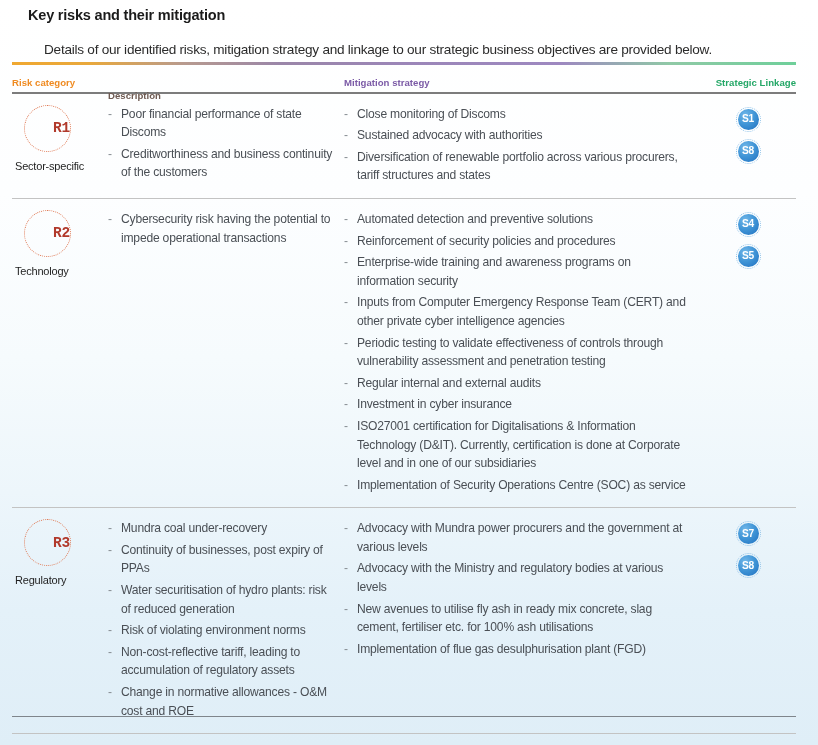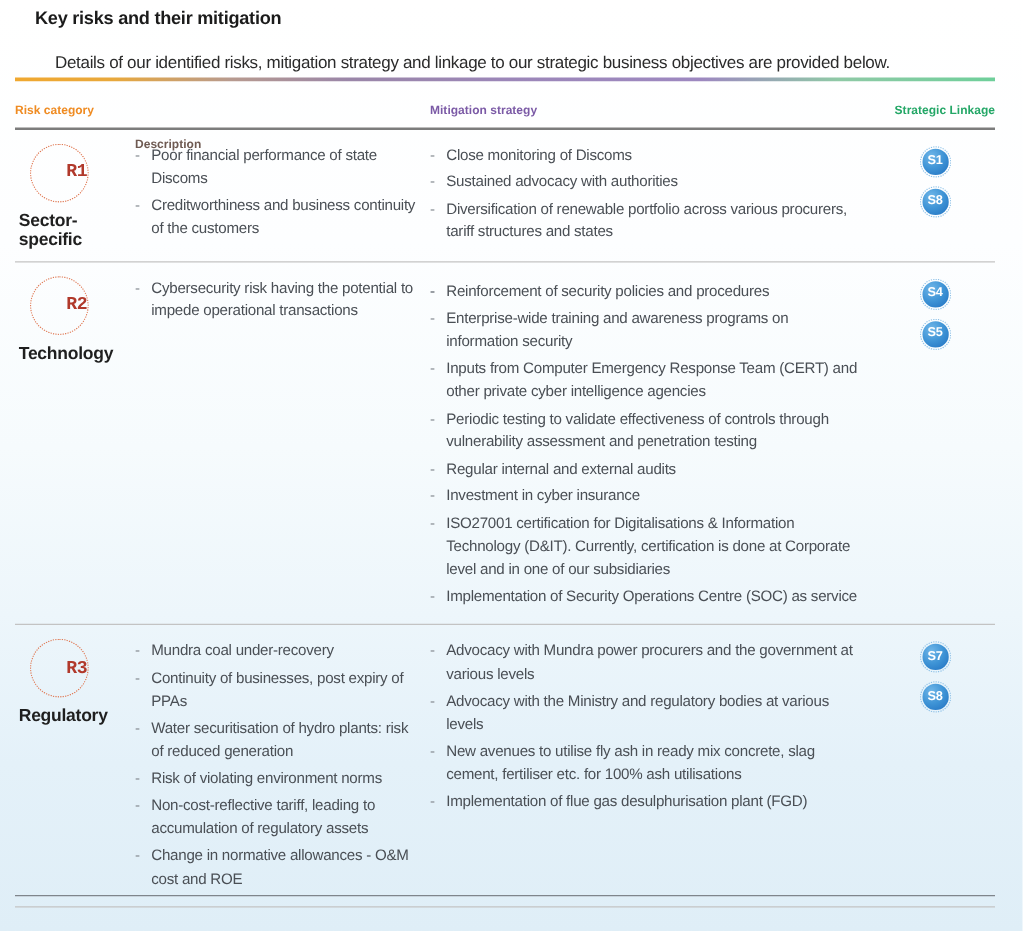--- a/index.html
+++ b/index.html
@@ -72,23 +72,23 @@
         #e8a83c 10%,
         #b79a8f 22%,
         #9a86a8 34%,
         #9b86b8 50%,
         #9d88c0 70%,
         #8fc9a6 84%,
         #6ecf9a 100%);
   }
   .header-row {
     display: flex;
-    align-items: flex-start;
+    align-items: center;
     height: 19px;
-    padding-top: 18px;
+    padding-top: 8px;
   }
   .header-rule-bottom {
     height: 1.6px;
     width: 100%;
     background: #7c7c7c;
   }
   .col-risk      { width: 96px;  flex: 0 0 96px; }
   .col-desc      { width: 236px; flex: 0 0 236px; margin-top: 27px; }
   .col-mitig     { flex: 1 1 auto; }
   .col-link      { width: 96px;  flex: 0 0 96px; text-align: right; }
@@ -136,22 +136,22 @@
     box-sizing: border-box;
     font-family: Liberation Mono, monospace;
   }
   .risk-badge span {
     font-size: 14.5px;
     font-weight: bold;
     color: #b1392b;
     letter-spacing: -0.2px;
   }
   .cat-label {
-    font-size: 14px;
-    font-weight: bold;
+    font-size: 11px;
+    font-weight: normal;
     color: #1f1f1f;
     line-height: 15px;
     letter-spacing: -0.2px;
     padding-left: 1px;
   }
 
   
   .desc-cell {
     width: 236px;
     flex: 0 0 236px;
@@ -307,21 +307,21 @@
             </div>
             <div class="cat-label">Technology</div>
           </div>
           <div class="desc-cell">
             <ul class="bullets">
               <li><span class="dash">-</span><span>Cybersecurity risk having the potential to impede operational transactions</span></li>
             </ul>
           </div>
           <div class="mitig-cell">
             <ul class="bullets">
-              <li><span class="dash">-</span></li>
+              <li><span class="dash">-</span><span>Automated detection and preventive solutions</span></li>
               <li><span class="dash">-</span><span>Reinforcement of security policies and procedures</span></li>
               <li><span class="dash">-</span><span>Enterprise-wide training and awareness programs on information security</span></li>
               <li><span class="dash">-</span><span>Inputs from Computer Emergency Response Team (CERT) and other private cyber intelligence agencies</span></li>
               <li><span class="dash">-</span><span>Periodic testing to validate effectiveness of controls through vulnerability assessment and penetration testing</span></li>
               <li><span class="dash">-</span><span>Regular internal and external audits</span></li>
               <li><span class="dash">-</span><span>Investment in cyber insurance</span></li>
               <li><span class="dash">-</span><span>ISO27001 certification for Digitalisations &amp; Information Technology (D&amp;IT). Currently, certification is done at Corporate level and in one of our subsidiaries</span></li>
               <li><span class="dash">-</span><span>Implementation of Security Operations Centre (SOC) as service</span></li>
             </ul>
           </div>

